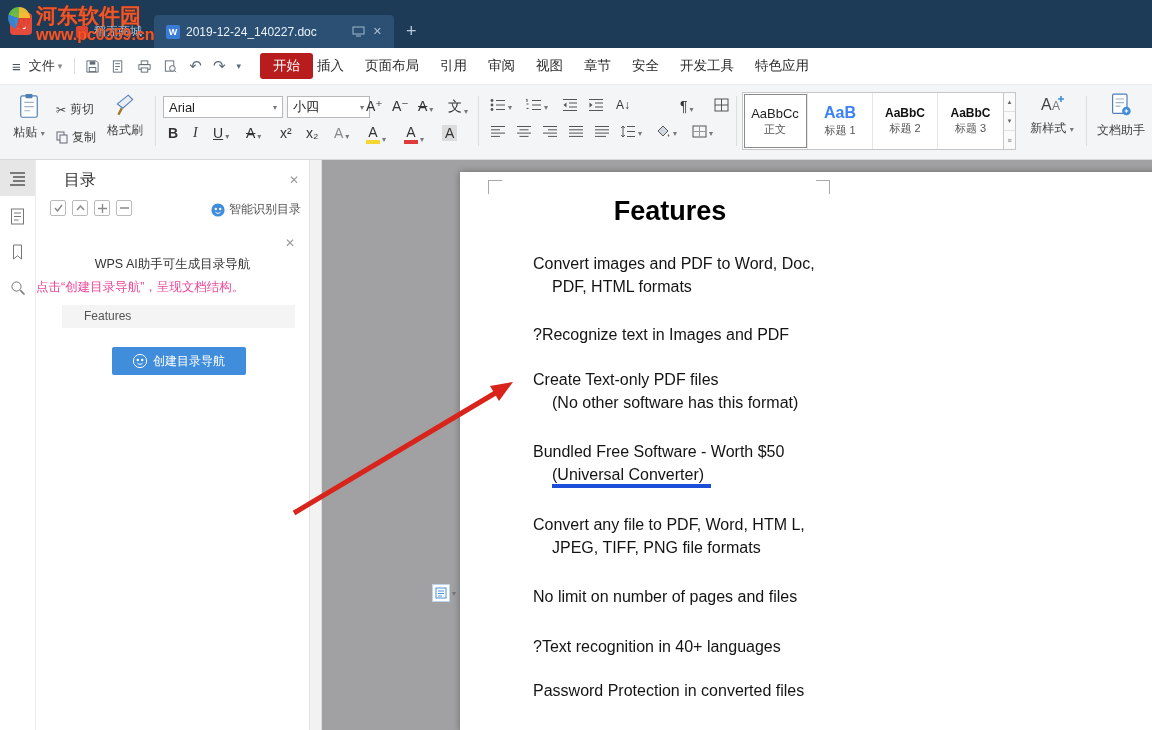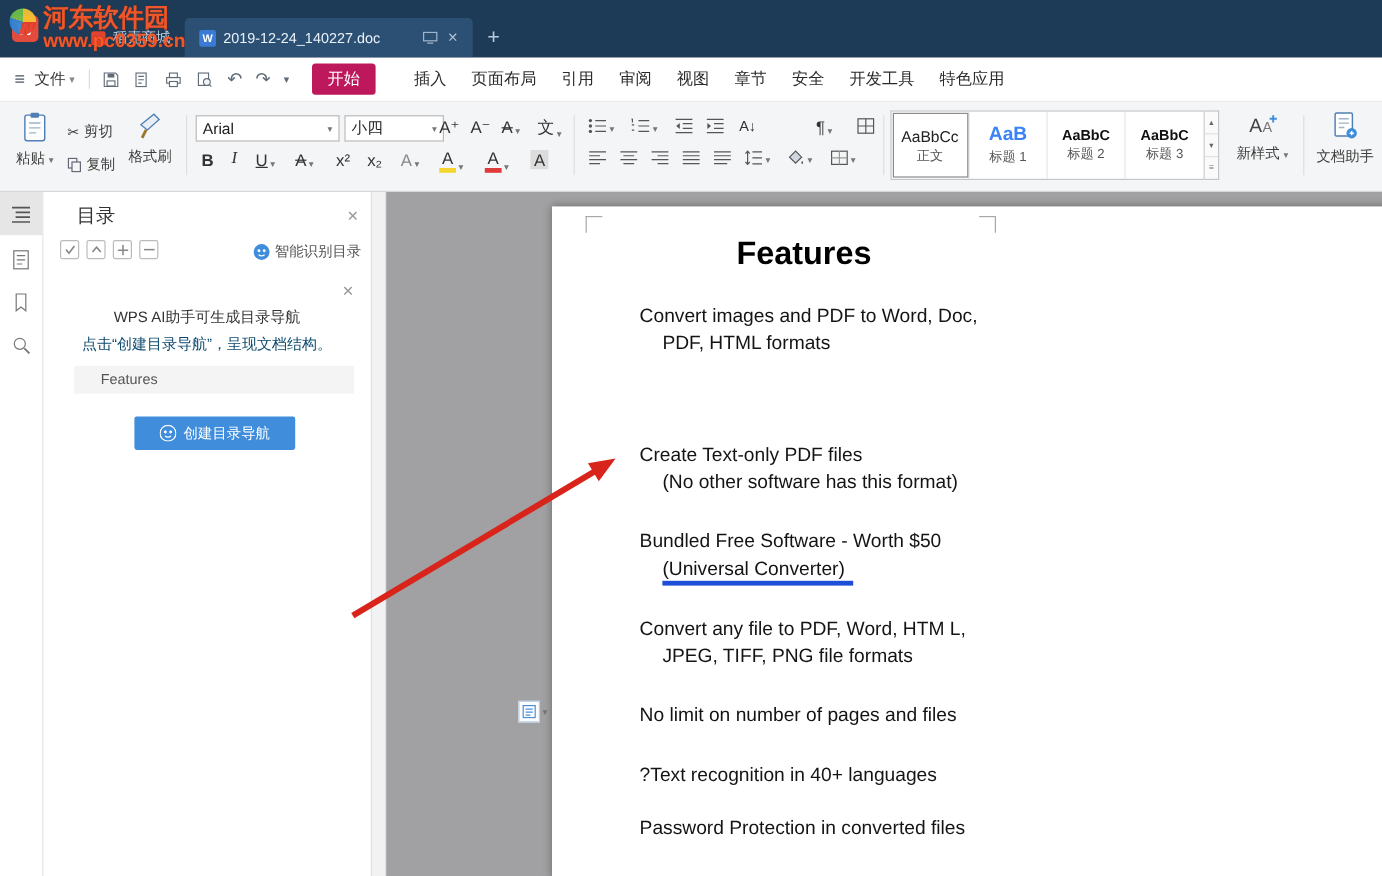--- a/index.html
+++ b/index.html
@@ -28,21 +28,21 @@
 
   
   #menubar{position:absolute;top:48px;left:0;right:0;height:37px;background:#fff;display:flex;align-items:center;padding-left:12px;border-bottom:1px solid #ececec}
   .mb-burger{color:#4a5560;font-size:15px;margin-right:8px}
   .mb-file{font-size:13px;color:#333;margin-right:3px}
   .mb-car{font-size:9px;color:#888;margin-right:4px}
   .mb-sep{width:1px;height:16px;background:#ddd;margin:0 10px 0 8px}
   .mb-qi{margin-right:11px;display:flex;align-items:center;color:#5f6b76;font-size:15px}
   .mb-tabs{display:flex;align-items:center;margin-left:8px}
   .mb-tab{font-size:13.5px;color:#2b2b2b;margin-right:21px;white-space:nowrap}
-  .mb-tab.active{background:#be185d;color:#fff;padding:4px 13px;border-radius:3px;margin-right:32px}
+  .mb-tab.active{background:#b91c1c;color:#fff;padding:4px 13px;border-radius:3px;margin-right:4px}
 
   
   #ribbon{position:absolute;top:85px;left:0;right:0;height:75px;background:#f4f5f6;border-bottom:1px solid #d8d8d8}
   .rsep{position:absolute;top:11px;width:1px;height:50px;background:#dedede}
   .big-btn{position:absolute;top:8px;display:flex;flex-direction:column;align-items:center;gap:5px;font-size:12px;color:#3e3e3e;text-align:center}
   .sm-btn{position:absolute;font-size:12px;color:#3e3e3e;display:flex;align-items:center;gap:4px;white-space:nowrap}
   .combo{position:absolute;top:11px;height:22px;background:#fff;border:1px solid #b9b9b9;display:flex;align-items:center;justify-content:space-between;padding:0 5px;font-size:13px;color:#222}
   .car{font-size:8px;color:#777}
   .fbtn{position:absolute;font-size:14px;color:#333;display:flex;align-items:flex-end;gap:2px;white-space:nowrap}
   .r1{top:13px}.r2{top:40px}
@@ -62,21 +62,21 @@
   #content{position:absolute;top:160px;left:0;right:0;bottom:0;display:flex}
   #strip{width:36px;background:#fff;border-right:1px solid #ececec;position:relative;flex:0 0 auto}
   .strip-item{position:absolute;left:0;width:35px;height:36px;display:flex;align-items:center;justify-content:center}
   .strip-item.active{background:#e6e6e6}
   #panel{width:274px;background:#fff;border-right:1px solid #e0e0e0;position:relative;font-size:12px;color:#444;flex:0 0 auto}
   .p-title{position:absolute;left:28px;top:10px;font-size:16px;color:#333}
   .p-x{position:absolute;font-size:12px;color:#999}
   .tool-sq{position:absolute;top:40px;width:16px;height:16px;border:1px solid #bbb;border-radius:2px;display:flex;align-items:center;justify-content:center;color:#888}
   .ai-line{position:absolute;right:8px;top:41px;display:flex;align-items:center;gap:4px;font-size:12px;color:#555}
   .tip1{position:absolute;left:0;right:0;top:96px;text-align:center;font-size:12.5px;color:#333}
-  .tip2{position:absolute;left:0;right:0;top:119px;text-align:center;font-size:12.5px;color:#0c4a6e}
+  .tip2{position:absolute;left:0;right:0;top:119px;text-align:left;font-size:12.5px;color:#ec4899}
   .feat-item{position:absolute;left:26px;right:14px;top:145px;height:23px;line-height:23px;background:#f4f4f4;padding-left:22px;font-size:12px;color:#555}
   .create-btn{position:absolute;left:76px;top:187px;width:134px;height:28px;background:#3f8ddb;border-radius:2px;color:#fff;font-size:12px;display:flex;align-items:center;justify-content:center;gap:6px}
   #gutter{width:12px;background:#f2f2f2;border-right:1px solid #ddd;flex:0 0 auto}
   #docarea{flex:1;background:#a1a1a3;position:relative;overflow:hidden}
   #page{position:absolute;left:138px;top:12px;width:700px;height:560px;background:#fff;box-shadow:0 0 7px rgba(0,0,0,.35)}
   .mark{position:absolute;width:14px;height:14px;top:8px}
   .mark.l{left:28px;border-left:1px solid #a8a8a8;border-top:1px solid #a8a8a8}
   .mark.r{left:356px;border-right:1px solid #a8a8a8;border-top:1px solid #a8a8a8}
   #doc-title{position:absolute;left:75px;top:24px;width:270px;text-align:center;font-size:27px;font-weight:bold;color:#000}
   .dline{position:absolute;font-size:16px;color:#141414;white-space:nowrap}
@@ -474,20 +474,21 @@
         <span class="car">▾</span>
       </div>
 
       <div id="page">
         <span class="mark l"></span>
         <span class="mark r"></span>
         <div id="doc-title">Features</div>
 
         <div class="dline" style="left:73px;top:83px">Convert images and PDF to Word, Doc,</div>
         <div class="dline" style="left:92px;top:106px">PDF, HTML formats</div>
+        <div class="dline" style="left:73px;top:154px">?Recognize text in Images and PDF</div>
         <div class="dline" style="left:73px;top:199px">Create Text-only PDF files</div>
         <div class="dline" style="left:92px;top:222px">(No other software has this format)</div>
         <div class="dline" style="left:73px;top:271px">Bundled Free Software - Worth $50</div>
         <div class="dline u" style="left:92px;top:294px">(Universal Converter)</div>
         <div class="dline" style="left:73px;top:344px">Convert any file to PDF, Word, HTM L,</div>
         <div class="dline" style="left:92px;top:367px">JPEG, TIFF, PNG file formats</div>
         <div class="dline" style="left:73px;top:416px">No limit on number of pages and files</div>
         <div class="dline" style="left:73px;top:466px">?Text recognition in 40+ languages</div>
         <div class="dline" style="left:73px;top:510px">Password Protection in converted files</div>
       </div>

